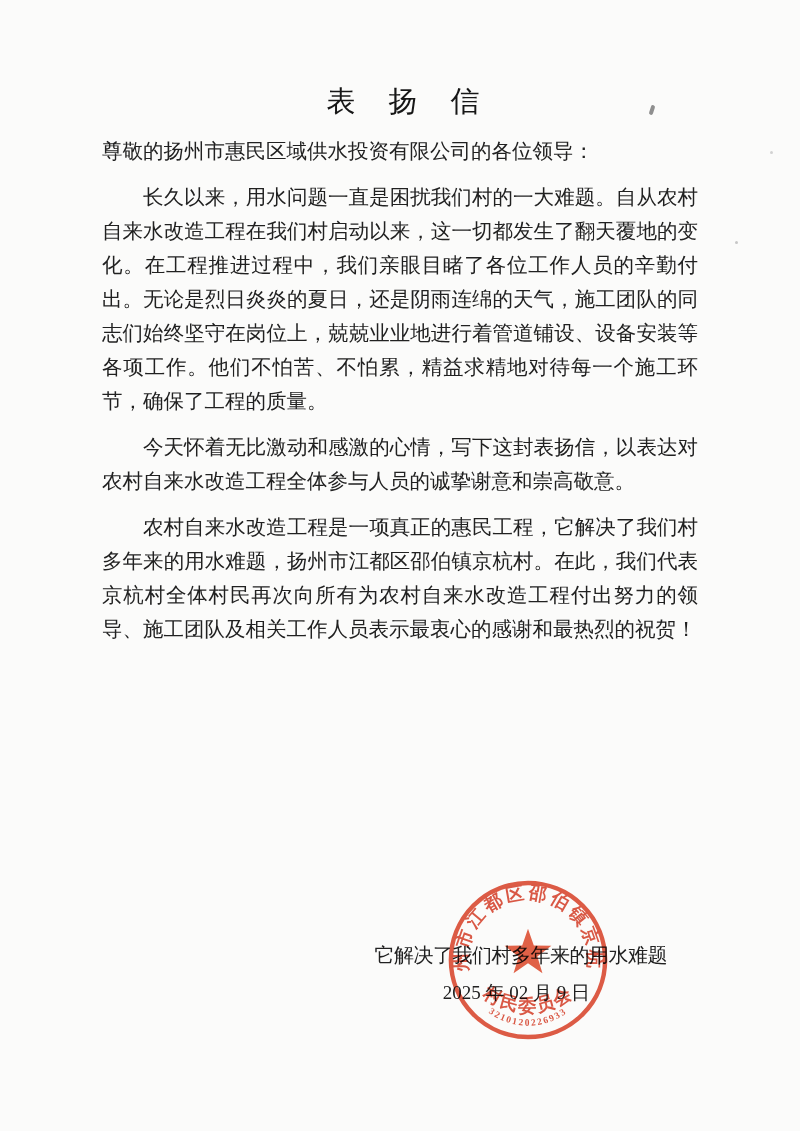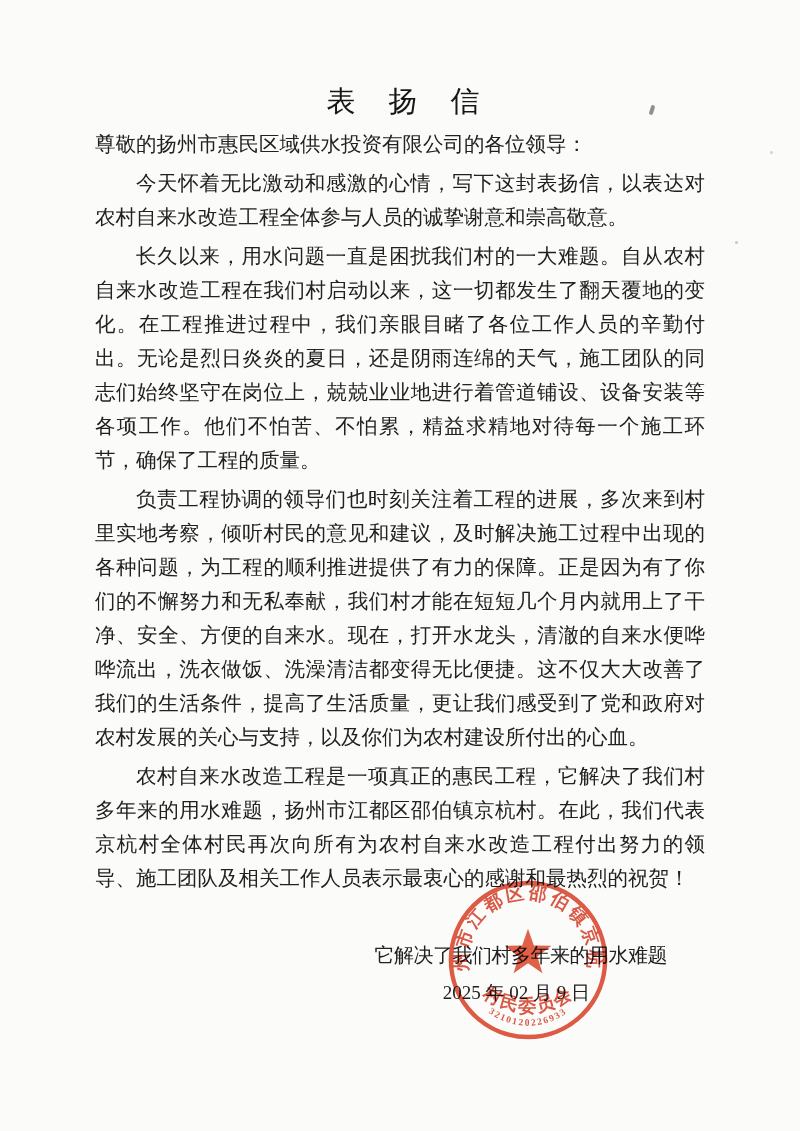--- a/index.html
+++ b/index.html
@@ -31,21 +31,21 @@
   .body-text {
     position: absolute;
     top: 122px;
     left: 90px;
     width: 620px;
     font-size: 20.5px;
     line-height: 34px;
     text-align: justify;
     color: #212121;
   }
-  .body-text p { margin: 5px; }
+  .body-text p { margin: 12px; }
   .body-text p.para { text-indent: 2em; }
   .signature {
     position: absolute;
     top: 942px;
     right: 133px;
     font-size: 20px;
     letter-spacing: -0.5px;
     color: #212121;
     white-space: nowrap;
   }
@@ -112,23 +112,22 @@
 <div class="page">
 
   <h1 class="title">表　扬　信</h1>
 
   <div class="speck speck1"></div>
   <div class="speck speck2"></div>
   <div class="speck speck3"></div>
 
   <div class="body-text">
     <p class="salutation">尊敬的扬州市惠民区域供水投资有限公司的各位领导：</p>
+    <p class="para">长久以来，用水问题一直是困扰我们村的一大难题。自从农村自来水改造工程在我们村启动以来，这一切都发生了翻天覆地的变化。在工程推进过程中，我们亲眼目睹了各位工作人员的辛勤付出。无论是烈日炎炎的夏日，还是阴雨连绵的天气，施工团队的同志们始终坚守在岗位上，兢兢业业地进行着管道铺设、设备安装等各项工作。他们不怕苦、不怕累，精益求精地对待每一个施工环节，确保了工程的质量。</p>
     <p class="para">今天怀着无比激动和感激的心情，写下这封表扬信，以表达对农村自来水改造工程全体参与人员的诚挚谢意和崇高敬意。</p>
-    <p class="para">长久以来，用水问题一直是困扰我们村的一大难题。自从农村自来水改造工程在我们村启动以来，这一切都发生了翻天覆地的变化。在工程推进过程中，我们亲眼目睹了各位工作人员的辛勤付出。无论是烈日炎炎的夏日，还是阴雨连绵的天气，施工团队的同志们始终坚守在岗位上，兢兢业业地进行着管道铺设、设备安装等各项工作。他们不怕苦、不怕累，精益求精地对待每一个施工环节，确保了工程的质量。</p>
-    <p class="para">负责工程协调的领导们也时刻关注着工程的进展，多次来到村里实地考察，倾听村民的意见和建议，及时解决施工过程中出现的各种问题，为工程的顺利推进提供了有力的保障。正是因为有了你们的不懈努力和无私奉献，我们村才能在短短几个月内就用上了干净、安全、方便的自来水。现在，打开水龙头，清澈的自来水便哗哗流出，洗衣做饭、洗澡清洁都变得无比便捷。这不仅大大改善了我们的生活条件，提高了生活质量，更让我们感受到了党和政府对农村发展的关心与支持，以及你们为农村建设所付出的心血。</p>
     <p class="para">农村自来水改造工程是一项真正的惠民工程，它解决了我们村多年来的用水难题，扬州市江都区邵伯镇京杭村。在此，我们代表京杭村全体村民再次向所有为农村自来水改造工程付出努力的领导、施工团队及相关工作人员表示最衷心的感谢和最热烈的祝贺！</p>
   </div>
 
   <div class="signature">它解决了我们村多年来的用水难题</div>
   <div class="date">2025 年 02 月 9 日</div>
 
   <svg class="seal" viewBox="0 0 200 200" xmlns="http://www.w3.org/2000/svg">
     <defs>
       <path id="arcTop" d="M 30.6,125.3 A 74,74 0 1 1 169.4,125.3" fill="none"></path>
       <path id="arcBanner" d="M 50,148 A 90,90 0 0 0 150,148" fill="none"></path>

